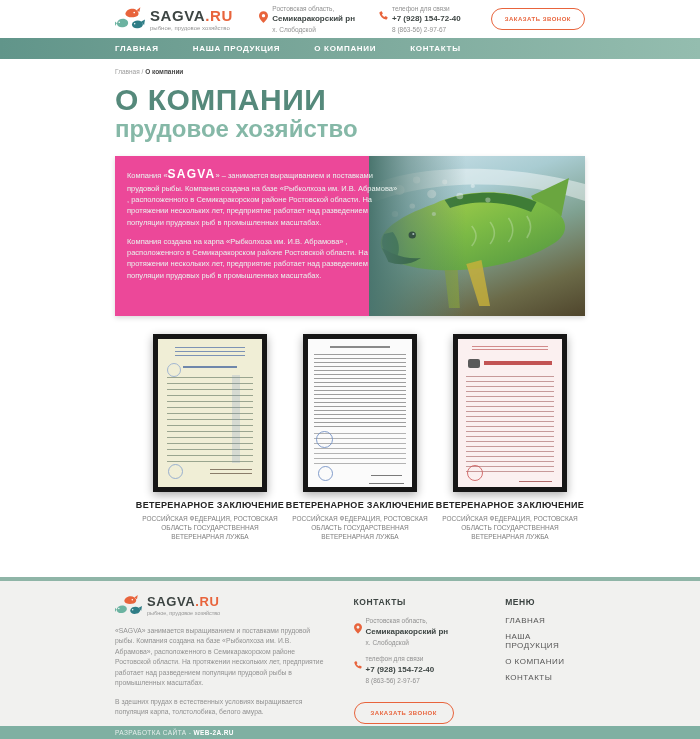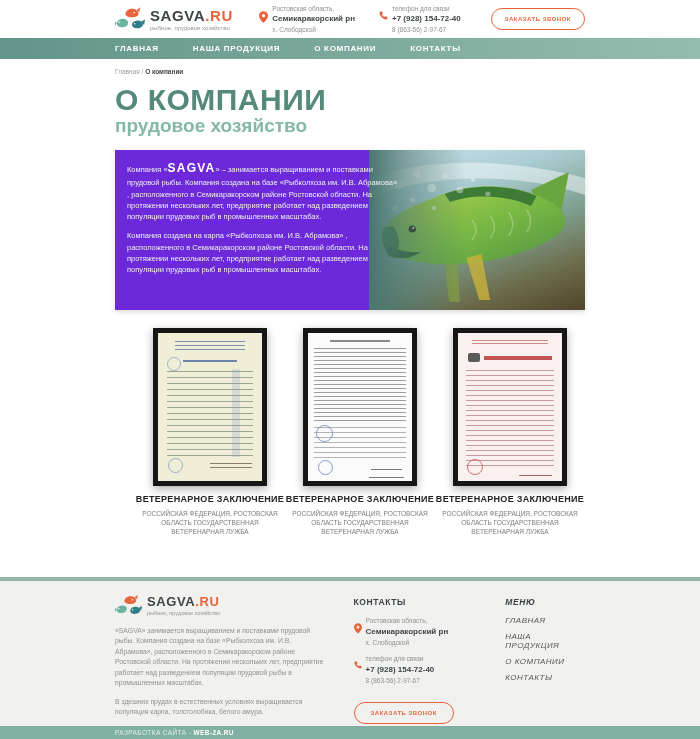--- a/index.html
+++ b/index.html
@@ -33,23 +33,23 @@
   
   .main-nav { height:21px; background:linear-gradient(90deg,#61958a 0%, #7aa79a 45%, #94bdaf 100%); flex:none; }
   .nav-inner { display:flex; align-items:center; gap:34px; height:100%; }
   .nav-item { color:#fff; font-size:8px; font-weight:bold; letter-spacing:.7px; cursor:pointer; text-decoration:none; }
 
   
   main { flex:1; overflow:hidden; }
   .breadcrumb { font-size:6.5px; color:#9d9d9d; margin-top:9px; }
   .breadcrumb .bc-current { color:#474747; font-weight:bold; }
   .page-title { font-size:30px; font-weight:bold; color:#55897b; margin:9px 0 0; line-height:1.05; letter-spacing:.5px; }
-  .page-subtitle { font-size:19px; font-weight:bold; color:#85b8a7; line-height:1.1; }
-
-  .about-hero { margin-top:14px; height:160px; background:#6d28d9; position:relative; overflow:hidden; box-shadow:0 2px 5px rgba(0,0,0,.15); }
+  .page-subtitle { font-size:24px; font-weight:bold; color:#85b8a7; line-height:1.1; }
+
+  .about-hero { margin-top:14px; height:160px; background:#ec4899; position:relative; overflow:hidden; box-shadow:0 2px 5px rgba(0,0,0,.15); }
   .about-text { position:relative; z-index:2; width:63%; padding:9px 10px 8px 12px; font-size:7.5px; line-height:1.5; color:#e9f2ee; }
   .about-text p { margin:0 0 8px; }
   .inline-brand { font-size:12px; font-weight:bold; letter-spacing:1.2px; color:#ffffff; }
   .fish-image { position:absolute; top:0; right:0; width:46%; height:100%; z-index:1;
     background:linear-gradient(160deg,#cfe4ec 0%, #a9ccd2 30%, #7fa191 55%, #6b6a48 80%, #4f452c 100%); }
   .fish-image::before { content:""; position:absolute; inset:0;
     background:linear-gradient(90deg,#4a756e 0%, rgba(74,117,110,.55) 18%, rgba(74,117,110,0) 45%); z-index:3; }
   .fish-image svg { position:absolute; inset:0; width:100%; height:100%; z-index:2; }
 
   
@@ -82,21 +82,21 @@
   .f-text { font-size:6.8px; color:#919191; line-height:1.55; }
   .f-text p { margin:0 0 8px; }
   .f-contacts { width:128px; margin-left:28px; }
   .f-heading { font-size:8.5px; font-weight:bold; color:#3d4543; letter-spacing:.6px; margin:3px 0 9px; }
   .f-contact { display:flex; gap:4px; font-size:6.5px; color:#919191; line-height:1.5; margin-bottom:7px; }
   .f-contact .icon { width:8px; flex:none; padding-top:7px; }
   .f-contact .strong { font-size:8px; font-weight:bold; color:#3d4543; }
   .f-call-btn { margin-top:9px; background:transparent; border:1px solid #e8643c; color:#e8643c;
     border-radius:11px; font-size:6px; font-weight:bold; letter-spacing:.5px; padding:7px 16px;
     cursor:pointer; font-family:inherit; white-space:nowrap; }
-  .f-menu { margin-left:28px;font-style:italic; }
+  .f-menu { margin-left:28px; }
   .menu-link { display:block; font-size:8px; color:#565656; letter-spacing:.5px; margin-bottom:7px; cursor:pointer; text-decoration:none; }
 
   .bottom-bar { background:#7fb0a2; height:13px; flex:none; display:flex; align-items:center; }
   .bottom-bar-text { font-size:6.5px; color:rgba(255,255,255,.8); letter-spacing:.4px; }
   .bottom-bar-link { color:#ffffff; font-weight:bold; cursor:pointer; }
 </style>
 </head>
 <body>
 
 <div class="page">

